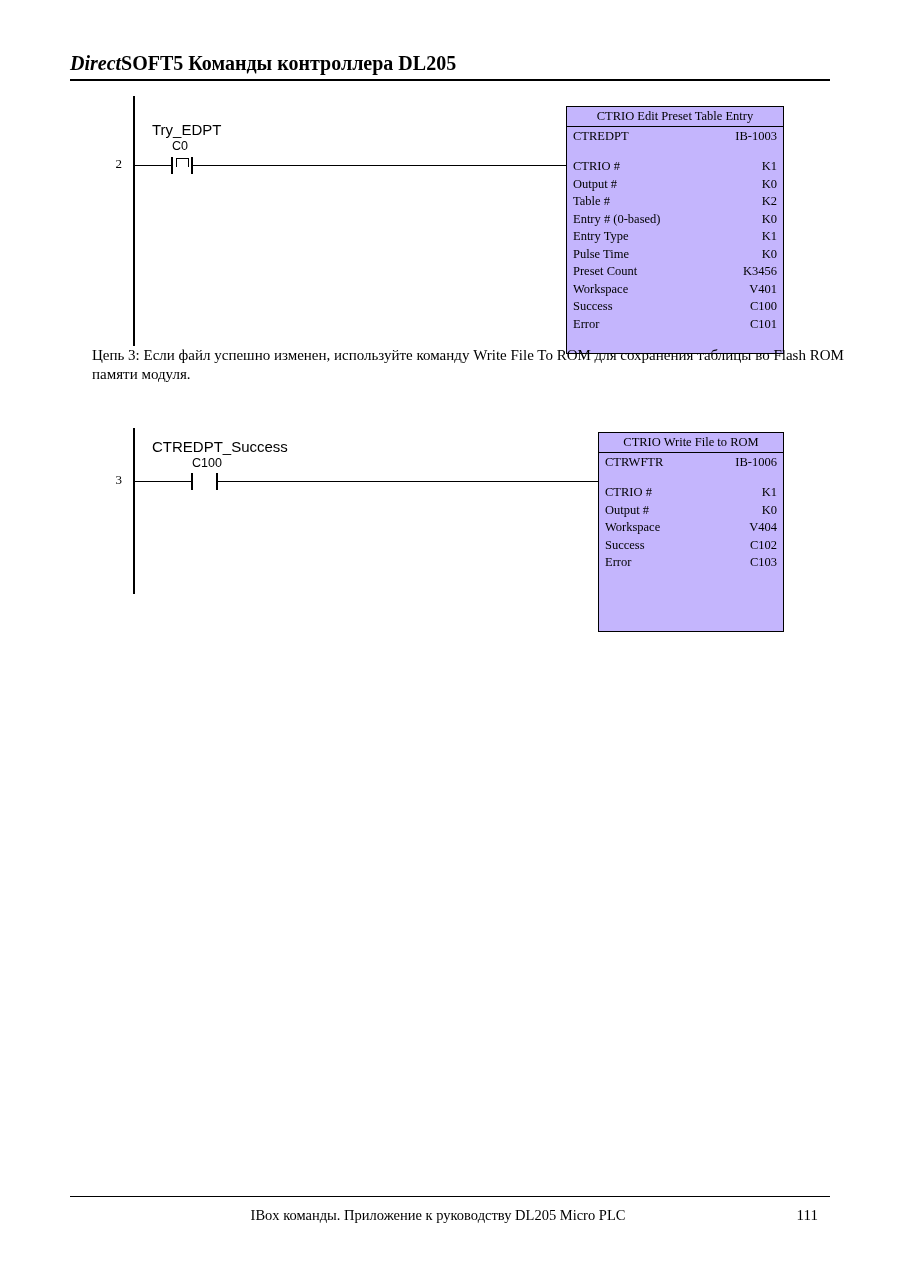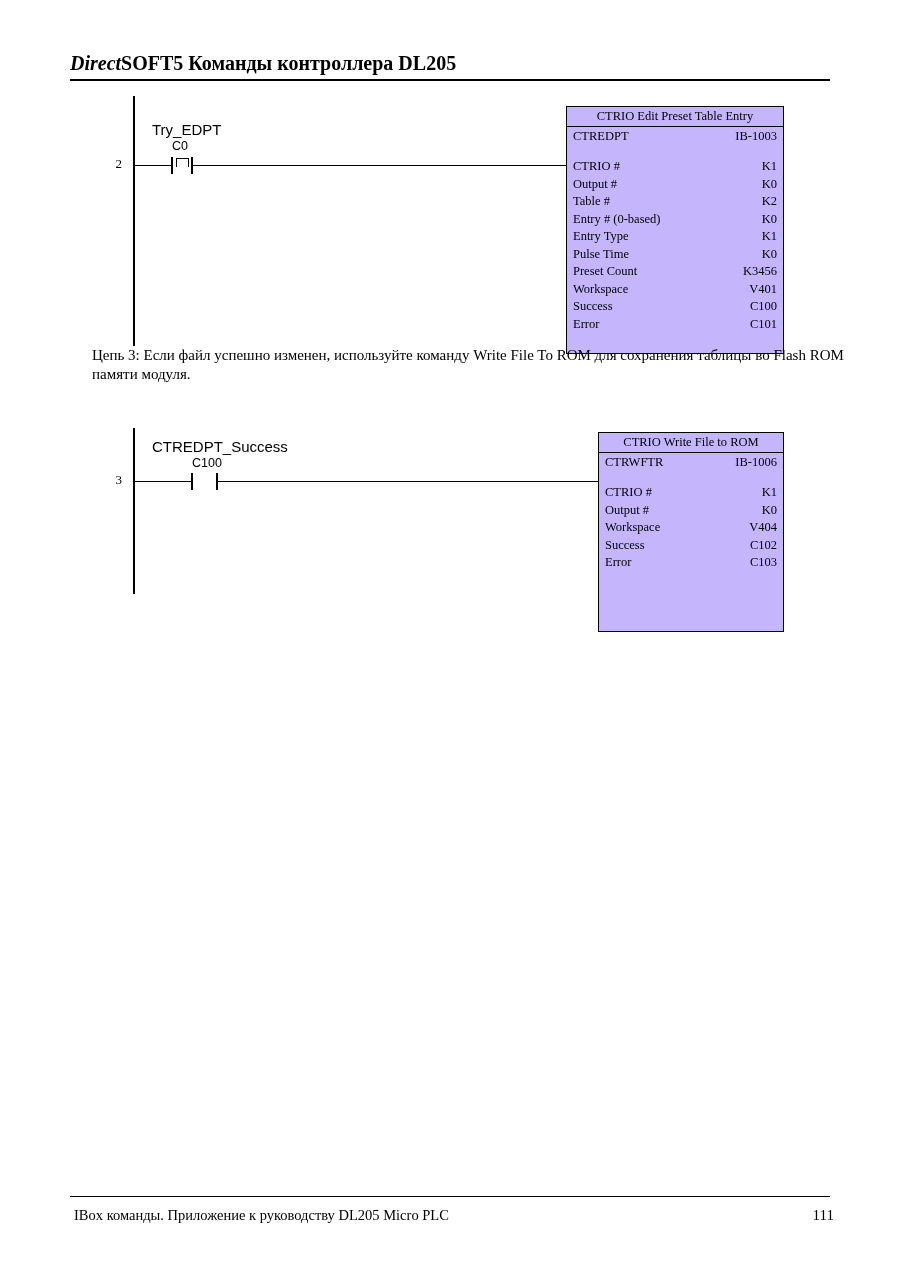--- a/index.html
+++ b/index.html
@@ -42,24 +42,25 @@
   .footer-rule {
     position: absolute;
     left: 70px;
     top: 1196px;
     width: 760px;
     height: 1.2px;
     background: #000;
   }
   .page-footer {
     position: absolute;
-    left: 74px;
+    left: 58px;
     top: 1207px;
     width: 760px;
     font-size: 14.5px;
+    text-align: center;
   }
   .page-footer .pg-num {
     position: absolute;
     right: 0;
     top: 0;
     font-weight: normal;
     font-size: 15px;
   }
 
   

